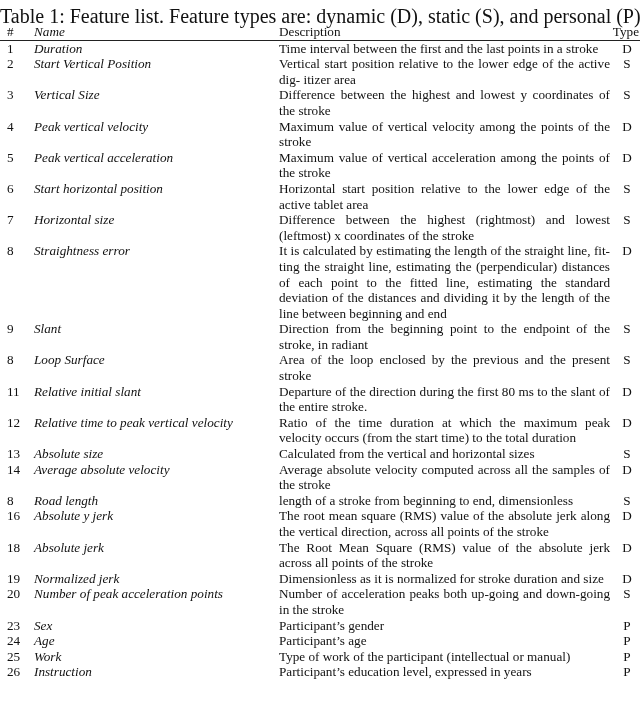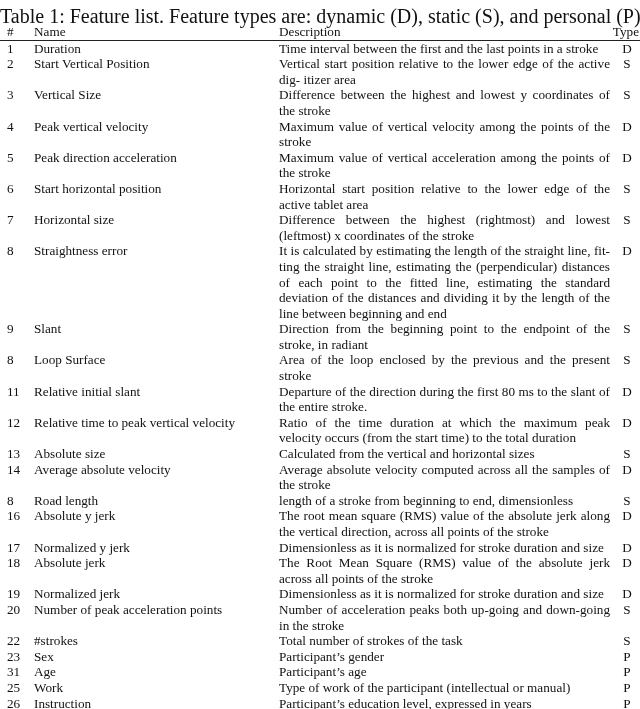--- a/index.html
+++ b/index.html
@@ -13,21 +13,21 @@
     padding-top: 8px; height: 16px; white-space: nowrap;
   }
   table { border-collapse: collapse; width: 640px; table-layout: fixed; }
   col.c-num { width: 30px; }
   col.c-name { width: 247px; }
   col.c-desc { width: 333px; }
   col.c-type { width: 30px; }
   th, td { padding: 0; vertical-align: top; font-weight: normal; text-align: left; }
   thead th { height: 15px; border-bottom: 1px solid #222; }
   td.num, th.num { padding-left: 7px; }
-  td.name, th.name { padding-left: 4px; }
+  td.name, th.name { padding-left: 4px; font-style: italic; }
   td.desc, th.desc { padding-left: 2px; text-align: justify; }
   td.type { text-align: center; padding-left: 4px; }
   th.type { text-align: right; padding-right: 1px; margin-left: 22px; }
   tbody td { padding-top: 0px; }
 </style>
 </head>
 <body>
 
 <div class="caption">Table 1: Feature list. Feature types are: dynamic (D), static (S), and personal (P).</div>
 
@@ -66,21 +66,21 @@
         <td class="type">S</td>
       </tr>
       <tr>
         <td class="num">4</td>
         <td class="name">Peak vertical velocity</td>
         <td class="desc">Maximum value of vertical velocity among the points of the stroke</td>
         <td class="type">D</td>
       </tr>
       <tr>
         <td class="num">5</td>
-        <td class="name">Peak direction acceleration</td>
+        <td class="name">Peak vertical acceleration</td>
         <td class="desc">Maximum value of vertical acceleration among the points of the stroke</td>
         <td class="type">D</td>
       </tr>
       <tr>
         <td class="num">6</td>
         <td class="name">Start horizontal position</td>
         <td class="desc">Horizontal start position relative to the lower edge of the active tablet area</td>
         <td class="type">S</td>
       </tr>
       <tr>
@@ -137,57 +137,45 @@
         <td class="desc">length of a stroke from beginning to end, dimensionless</td>
         <td class="type">S</td>
       </tr>
       <tr>
         <td class="num">16</td>
         <td class="name">Absolute y jerk</td>
         <td class="desc">The root mean square (RMS) value of the absolute jerk along the vertical direction, across all points of the stroke</td>
         <td class="type">D</td>
       </tr>
       <tr>
-        <td class="num">17</td>
-        <td class="name">Normalized y jerk</td>
-        <td class="desc">Dimensionless as it is normalized for stroke duration and size</td>
-        <td class="type">D</td>
-      </tr>
-      <tr>
         <td class="num">18</td>
         <td class="name">Absolute jerk</td>
         <td class="desc">The Root Mean Square (RMS) value of the absolute jerk across all points of the stroke</td>
         <td class="type">D</td>
       </tr>
       <tr>
         <td class="num">19</td>
         <td class="name">Normalized jerk</td>
         <td class="desc">Dimensionless as it is normalized for stroke duration and size</td>
         <td class="type">D</td>
       </tr>
       <tr>
         <td class="num">20</td>
         <td class="name">Number of peak acceleration points</td>
         <td class="desc">Number of acceleration peaks both up-going and down-going in the stroke</td>
         <td class="type">S</td>
       </tr>
       <tr>
-        <td class="num">22</td>
-        <td class="name">#strokes</td>
-        <td class="desc">Total number of strokes of the task</td>
-        <td class="type">S</td>
-      </tr>
-      <tr>
         <td class="num">23</td>
         <td class="name">Sex</td>
         <td class="desc">Participant’s gender</td>
         <td class="type">P</td>
       </tr>
       <tr>
-        <td class="num">31</td>
+        <td class="num">24</td>
         <td class="name">Age</td>
         <td class="desc">Participant’s age</td>
         <td class="type">P</td>
       </tr>
       <tr>
         <td class="num">25</td>
         <td class="name">Work</td>
         <td class="desc">Type of work of the participant (intellectual or manual)</td>
         <td class="type">P</td>
       </tr>

